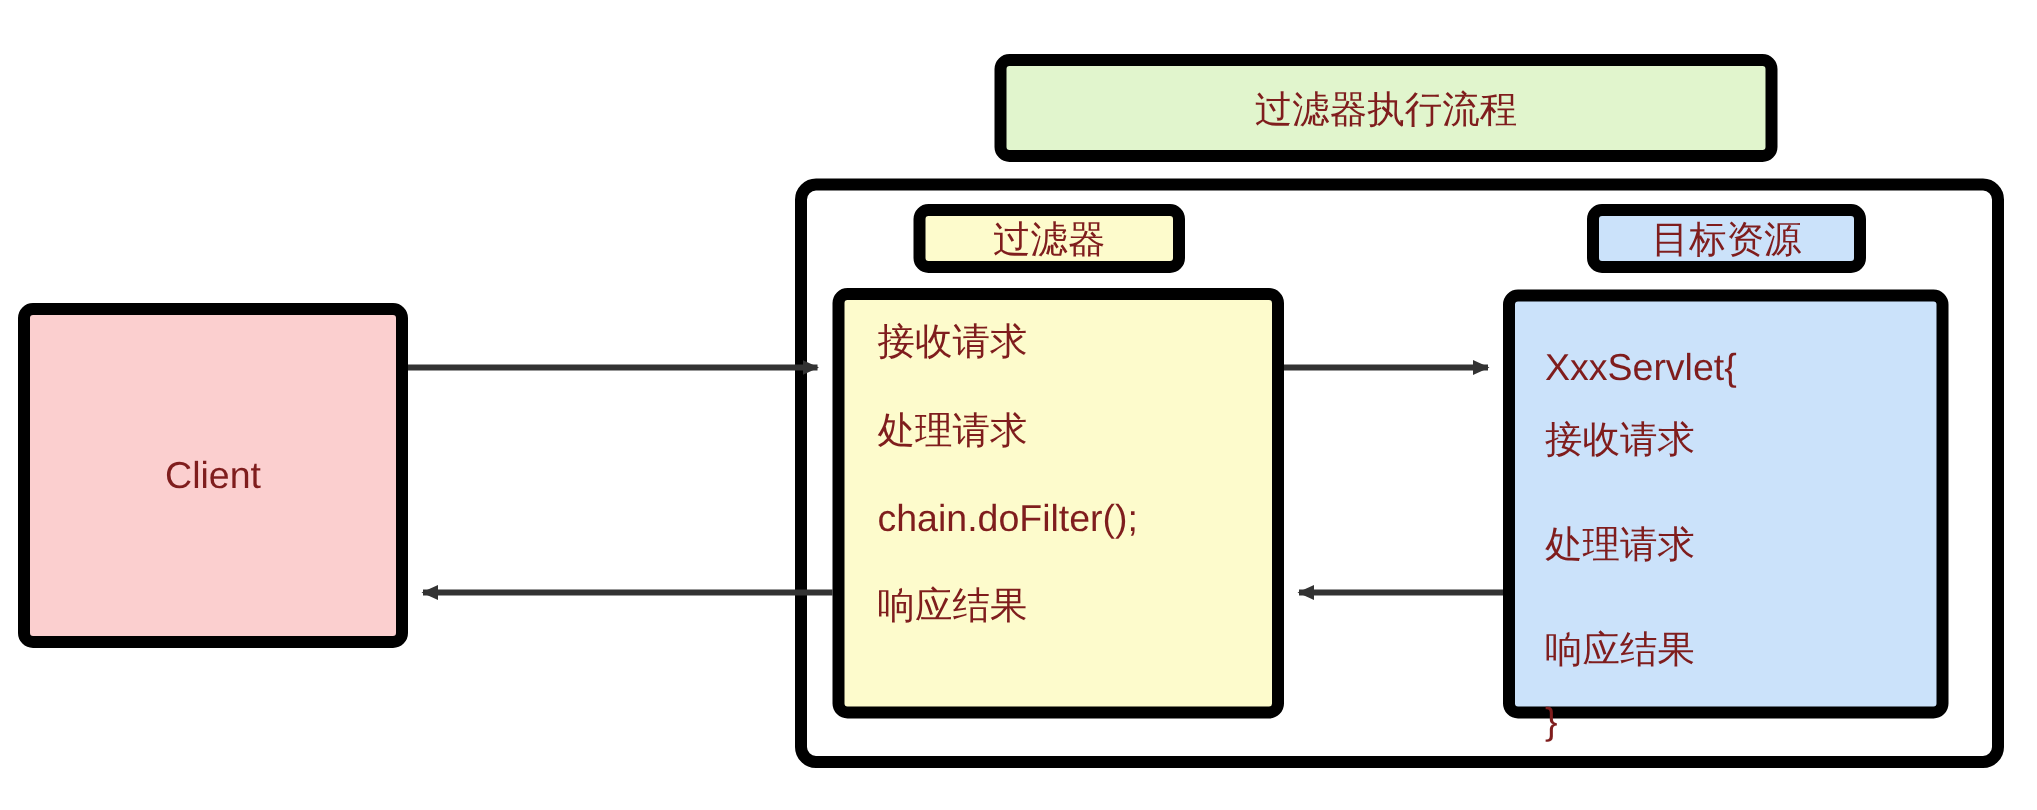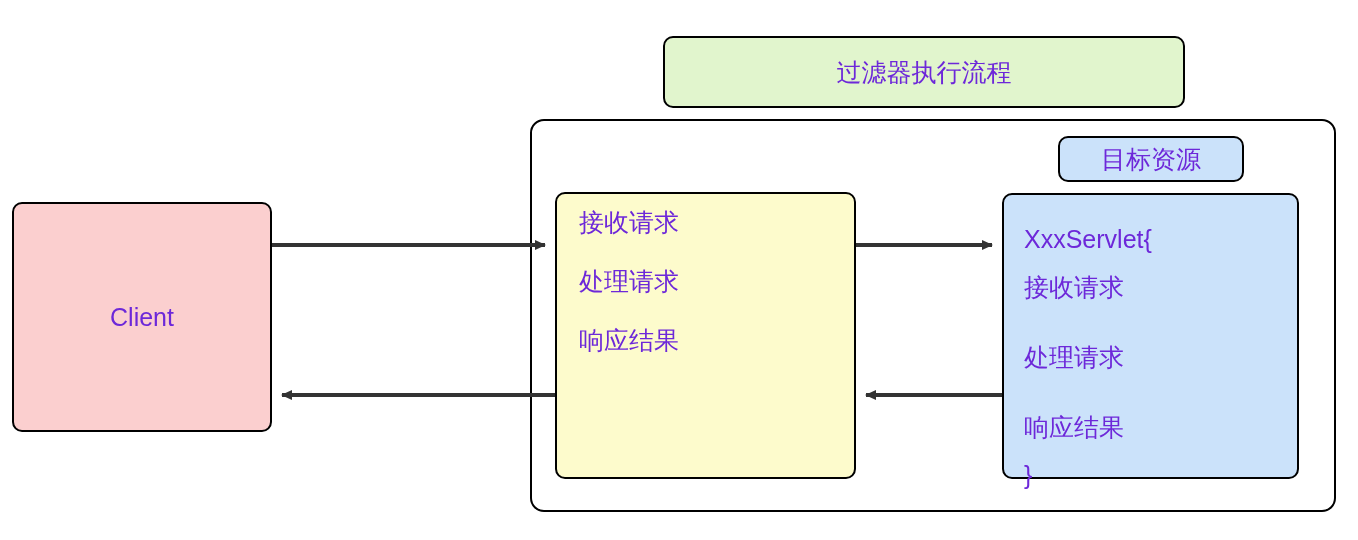--- a/index.html
+++ b/index.html
@@ -13,23 +13,23 @@
   #stage {
     position: relative;
     width: 1358px;
     height: 540px;
     background: #ffffff;
     overflow: hidden;
   }
   .node {
     position: absolute;
     box-sizing: border-box;
-    border: 2px solid #000000;
+    border: 8px solid #000000;
     border-radius: 10px;
-    color: #6d28d9;
+    color: #7f1d1d;
   }
   .node-center {
     display: flex;
     align-items: center;
     justify-content: center;
     text-align: center;
   }
 
   
   #client-node {
@@ -166,28 +166,32 @@
   <div class="node node-center" id="title-node">
     <span>过滤器执行流程</span>
   </div>
 
   <div class="node node-center" id="client-node">
     <span>Client</span>
   </div>
 
   <div class="node" id="group-node"></div>
 
+  <div class="node node-center" id="filter-label-node">
+    <span>过滤器</span>
+  </div>
 
   <div class="node node-center" id="target-label-node">
     <span>目标资源</span>
   </div>
 
   <div class="node" id="filter-node">
     <div class="line">接收请求</div>
     <div class="line">处理请求</div>
+    <div class="line">chain.doFilter();</div>
     <div class="line">响应结果</div>
   </div>
 
   <div class="node" id="target-node">
     <div class="line">XxxServlet{</div>
     <div class="line">接收请求</div>
     <div class="gap"></div>
     <div class="line">处理请求</div>
     <div class="gap"></div>
     <div class="line">响应结果</div>

